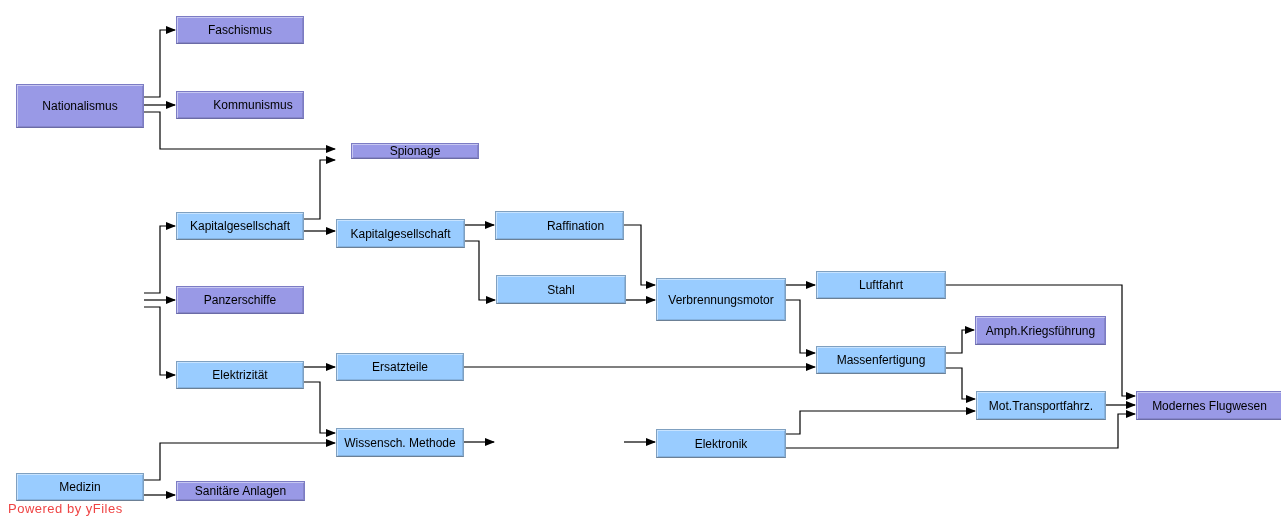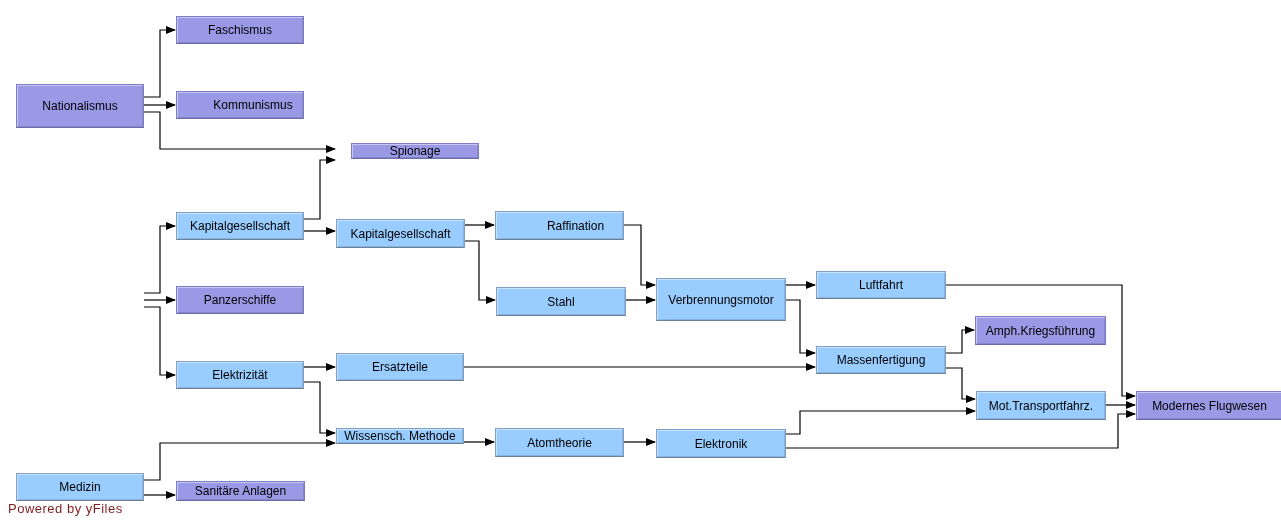--- a/index.html
+++ b/index.html
@@ -46,21 +46,21 @@
     border-bottom-color: #6B6BA6;
   }
   .node-label {
     pointer-events: none;
   }
   #watermark {
     position: absolute;
     left: 8px;
     top: 501px;
     font-size: 13px;
-    color: #7f1d1d;
+    color: #ef4444;
     letter-spacing: 0.5px;
   }
 </style>
 </head>
 <body>
 
 <div id="canvas">
   <svg id="edge-layer" xmlns="http://www.w3.org/2000/svg" viewBox="0 0 1281 525">
       <defs>
         <marker id="arrow" markerWidth="10" markerHeight="8" refX="9" refY="4" orient="auto" markerUnits="userSpaceOnUse">
@@ -110,21 +110,21 @@
     </div>
     <div class="node blue" style="left: 176px; top: 212px; width: 128px; height: 28px;">
       <span class="node-label">Kapitalgesellschaft</span>
     </div>
     <div class="node blue" style="left: 336px; top: 219px; width: 129px; height: 29px;">
       <span class="node-label">Kapitalgesellschaft</span>
     </div>
     <div class="node blue" style="left: 495px; top: 211px; width: 129px; height: 29px; padding-left: 32px;">
       <span class="node-label">Raffination</span>
     </div>
-    <div class="node blue" style="left: 496px; top: 287px; width: 130px; height: 29px;">
+    <div class="node blue" style="left: 496px; top: 275px; width: 130px; height: 29px;">
       <span class="node-label">Stahl</span>
     </div>
     <div class="node blue" style="left: 656px; top: 278px; width: 130px; height: 43px;">
       <span class="node-label">Verbrennungsmotor</span>
     </div>
     <div class="node blue" style="left: 816px; top: 271px; width: 130px; height: 28px;">
       <span class="node-label">Luftfahrt</span>
     </div>
     <div class="node purple" style="left: 176px; top: 286px; width: 128px; height: 28px;">
       <span class="node-label">Panzerschiffe</span>
@@ -140,25 +140,22 @@
     </div>
     <div class="node blue" style="left: 336px; top: 353px; width: 128px; height: 28px;">
       <span class="node-label">Ersatzteile</span>
     </div>
     <div class="node blue" style="left: 976px; top: 391px; width: 130px; height: 29px;">
       <span class="node-label">Mot.Transportfahrz.</span>
     </div>
     <div class="node purple" style="left: 1136px; top: 391px; width: 147px; height: 29px;">
       <span class="node-label">Modernes Flugwesen</span>
     </div>
-    <div class="node blue" style="left: 336px; top: 428px; width: 128px; height: 16px;">
+    <div class="node blue" style="left: 336px; top: 428px; width: 128px; height: 29px;">
       <span class="node-label">Wissensch. Methode</span>
-    </div>
-    <div class="node blue" style="left: 495px; top: 428px; width: 129px; height: 29px;">
-      <span class="node-label">Atomtheorie</span>
     </div>
     <div class="node blue" style="left: 656px; top: 429px; width: 130px; height: 29px;">
       <span class="node-label">Elektronik</span>
     </div>
     <div class="node blue" style="left: 16px; top: 473px; width: 128px; height: 28px;">
       <span class="node-label">Medizin</span>
     </div>
     <div class="node purple" style="left: 176px; top: 481px; width: 129px; height: 20px;">
       <span class="node-label">Sanitäre Anlagen</span>
     </div>

